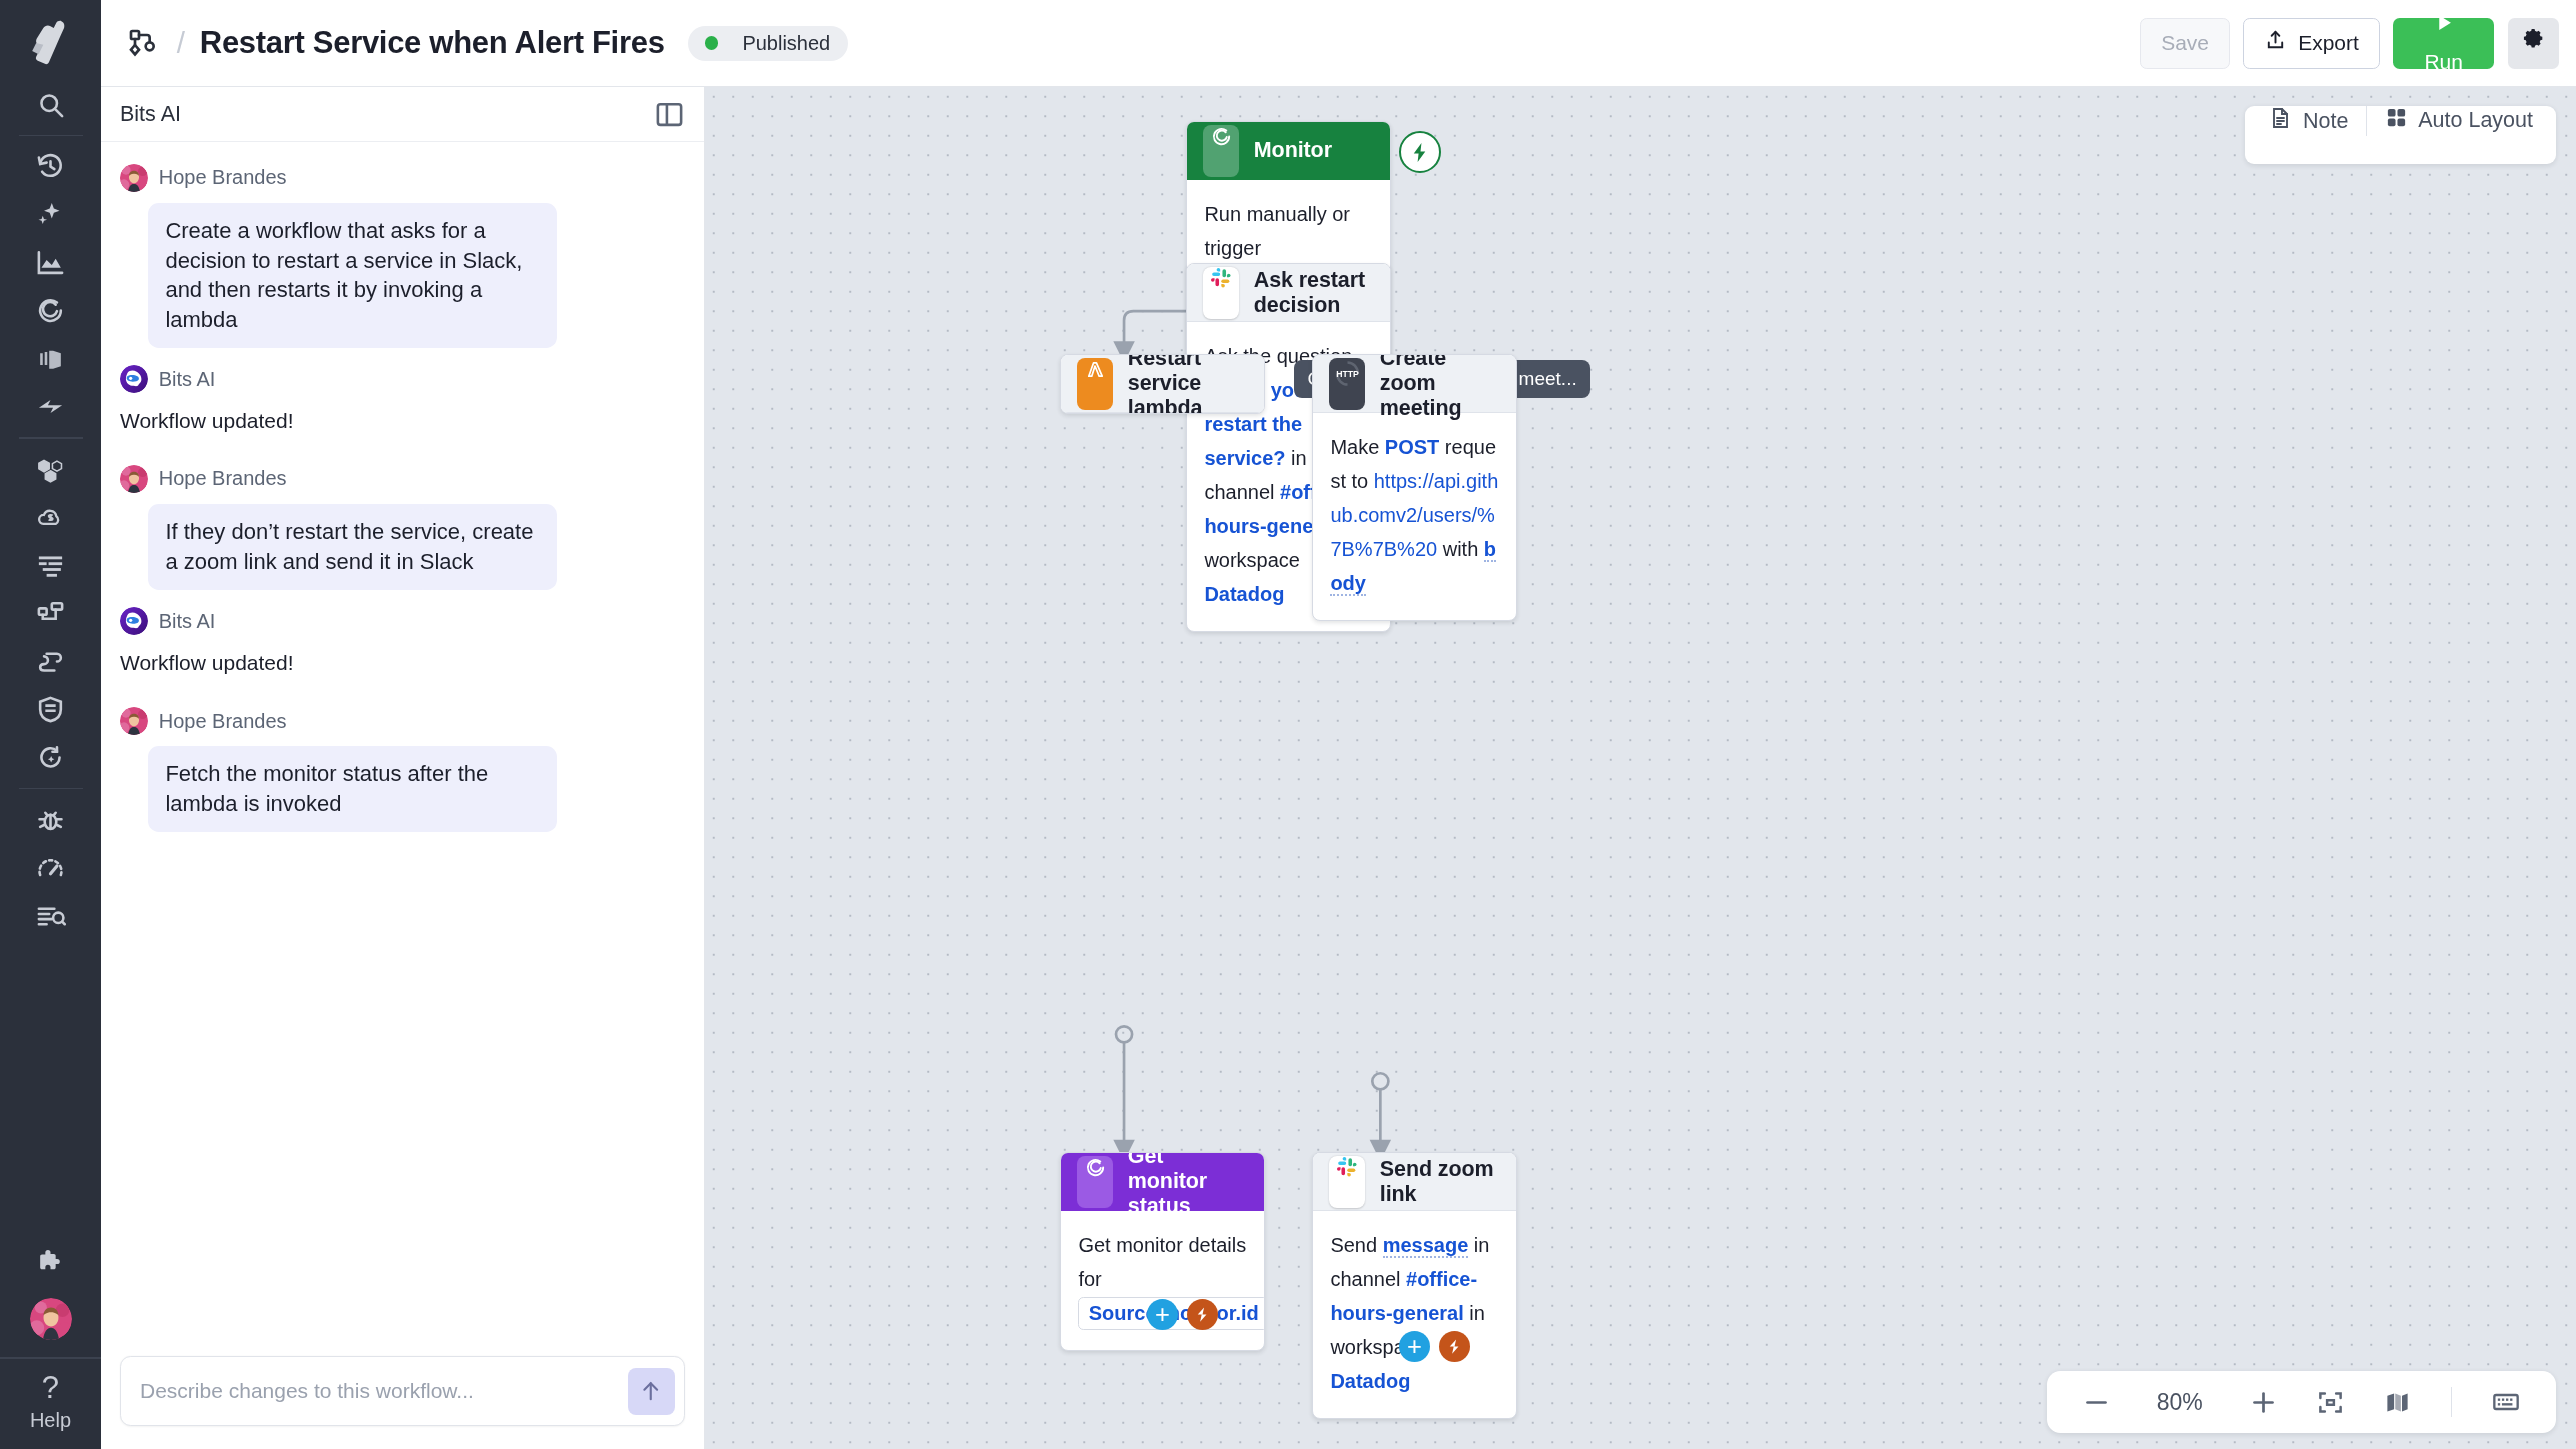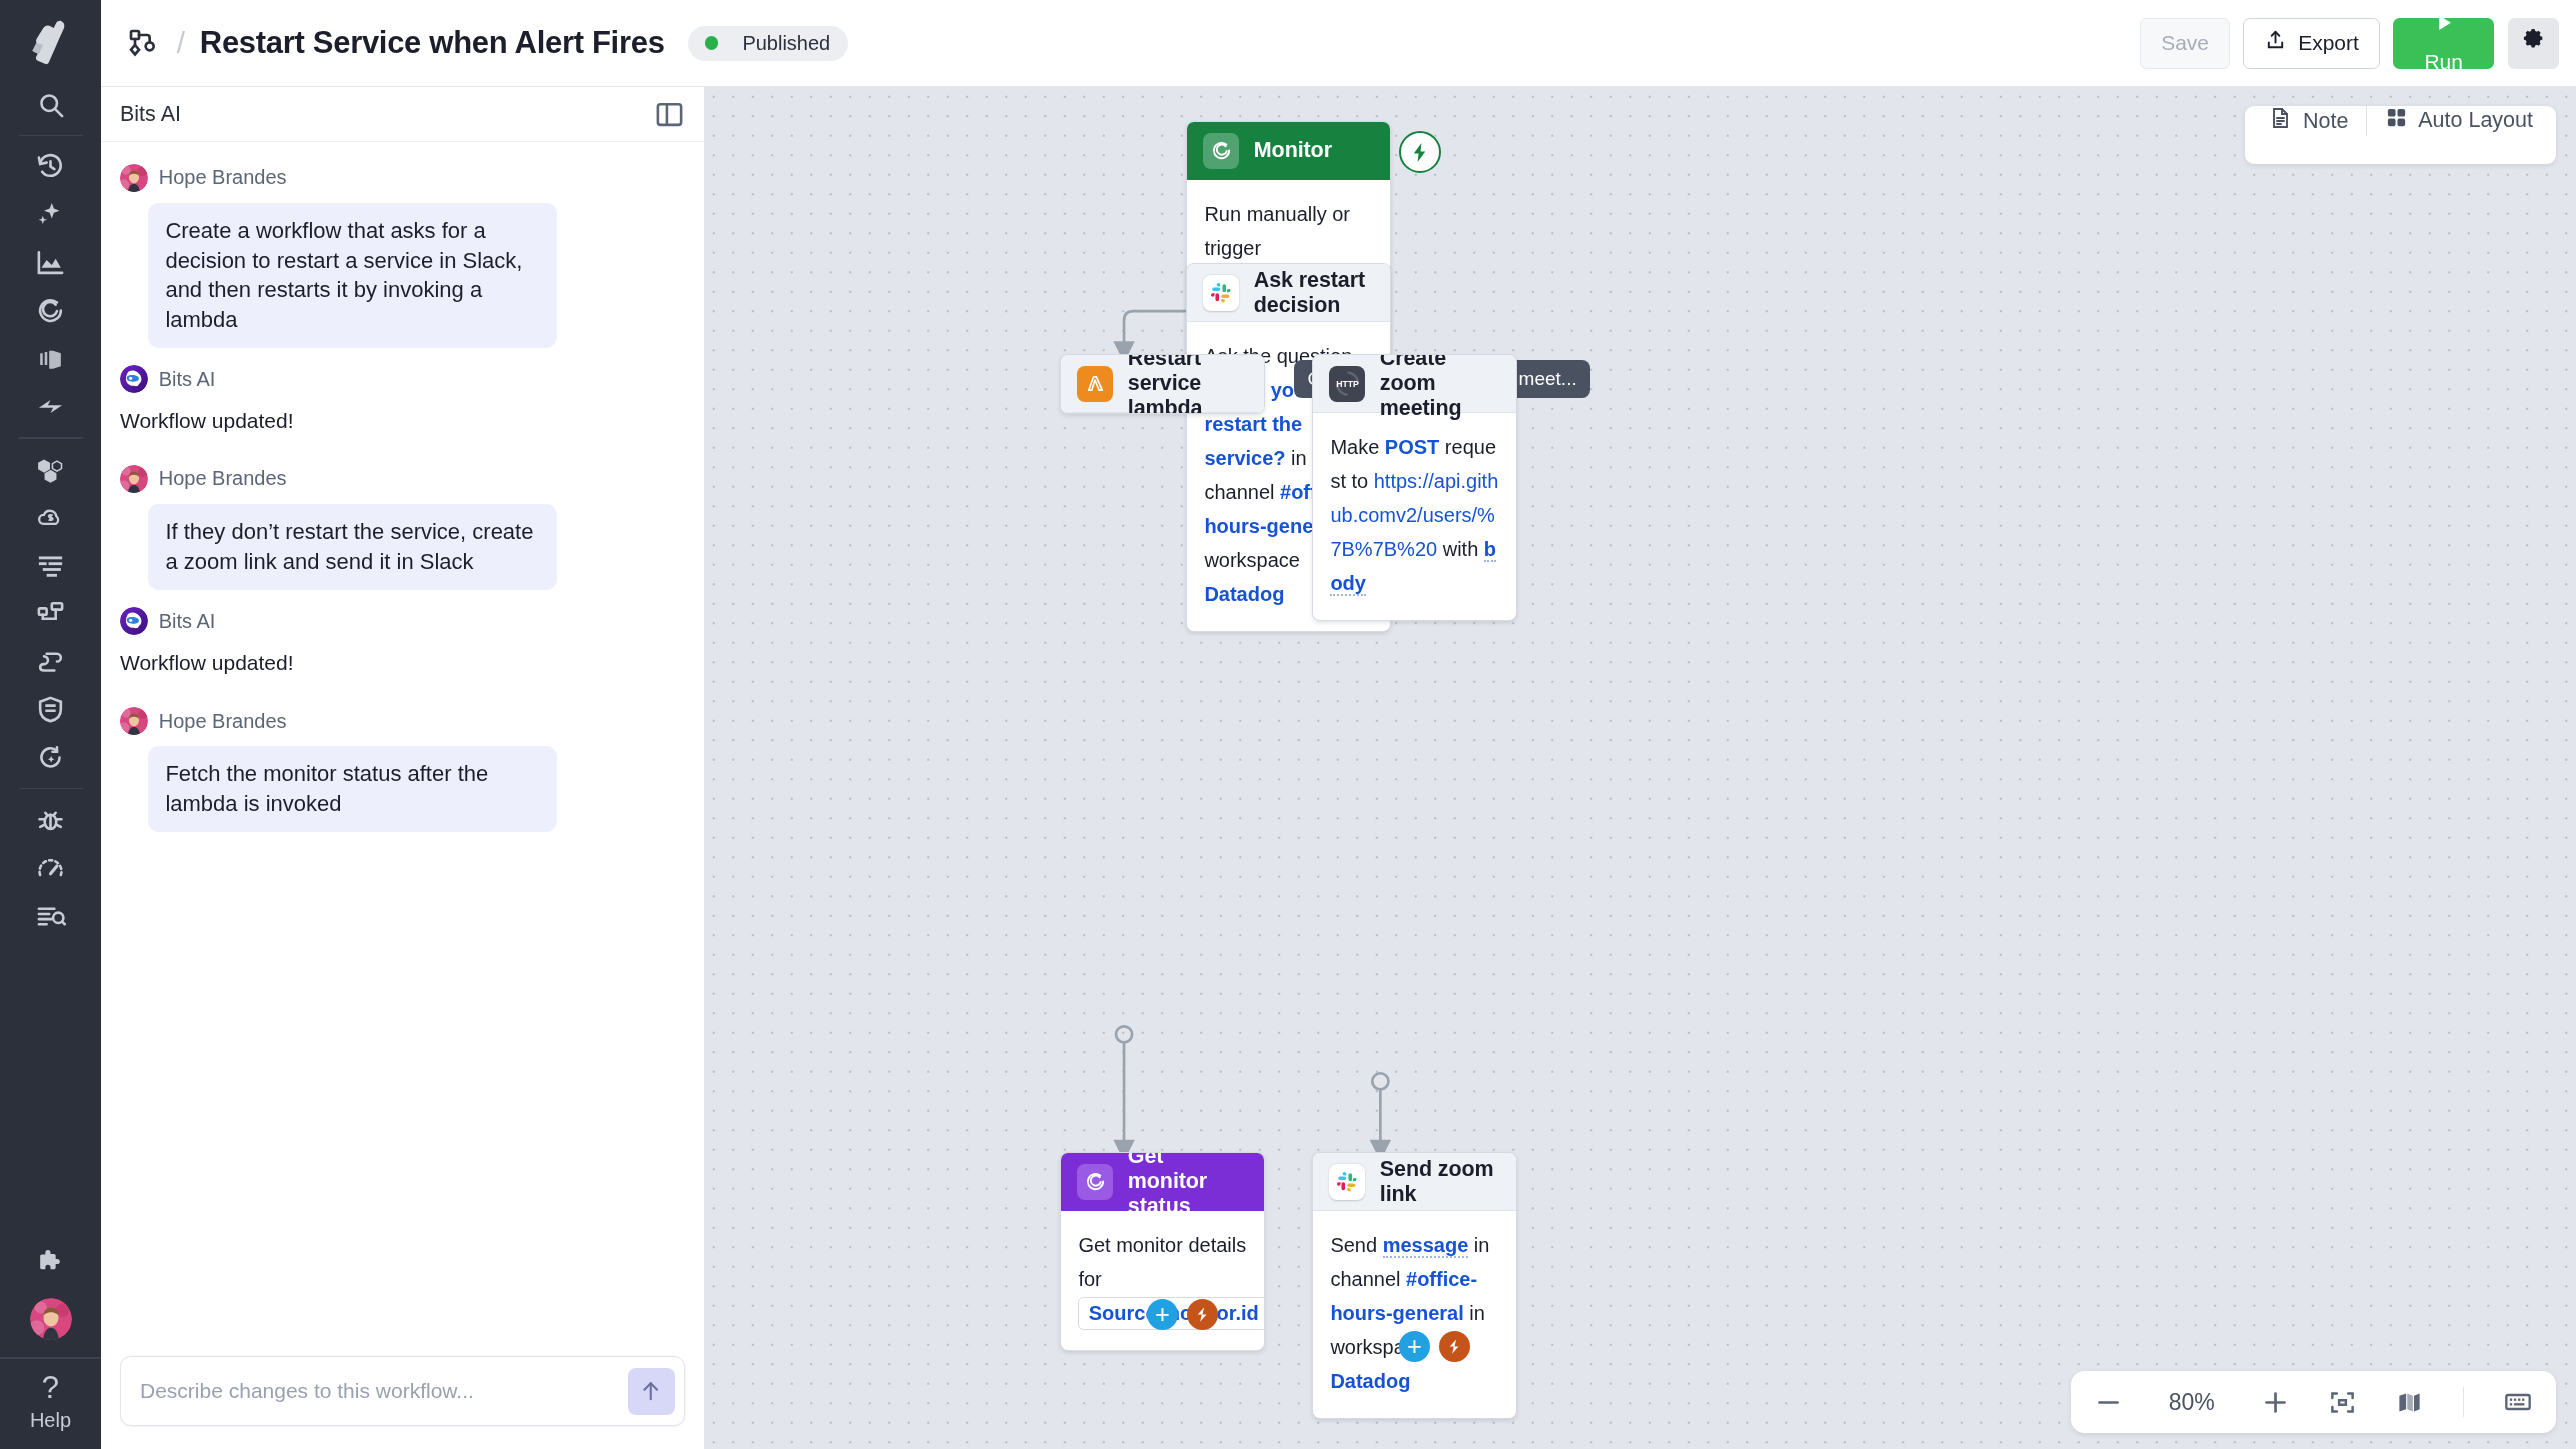--- a/index.html
+++ b/index.html
@@ -105,40 +105,40 @@
   .canvas-toolbar {
     position:absolute; right: 20px; top: 19px; background:#fff; border-radius: 9px;
     height: 58px; display:flex; align-items:flex-start; padding: 0 23px; gap: 17.4px;
     box-shadow: 0 1.3px 5.4px rgba(20,25,40,.10);
   }
   .ctb-item { display:flex; align-items:center; gap:10.7px; font-size:21.5px; color:#4a5261; cursor:pointer; }
   .ctb-div { width:1.3px; height:29.5px; background:#dfe3ea; }
 
   .zoombar {
     position:absolute; right: 20px; bottom: 16px; background:#fff; border-radius: 13.4px;
-    height: 62px; display:flex; align-items:center; padding: 0 24px; gap: 40px;
+    height: 62px; display:flex; align-items:center; padding: 0 36px; gap: 40px;
     box-shadow: 0 1.3px 5.4px rgba(20,25,40,.10);
   }
   .zoombar .zi { color:#5c6575; cursor:pointer; display:flex; align-items:center; justify-content:center; }
   .zoom-pct { font-size: 23px; color:#4a5261; min-width: 60px; text-align:center; }
 
   
   .node {
     position:absolute; background:#fff; border-radius: 8px;
     border: 1.3px solid #d6dae3;
     box-shadow: 0 2px 4.7px rgba(25,30,45,.12);
     overflow: hidden;
   }
   .node-head { height: 58px; display:flex; align-items:center; gap: 14.8px; padding: 0 16px;
      background:#eef1f5; border-bottom: 1.3px solid #dfe3ea; }
   .node-head.green { background:#17823f; border-bottom-color:#17823f; }
   .node-head.purple { background:#7c2ed6; border-bottom-color:#7c2ed6; }
   .node-title { font-size: 21.5px; font-weight: 700; color:#1c1f2b; letter-spacing:-0.1px;}
   .node-head.green .node-title, .node-head.purple .node-title { color:#fff; }
-  .node-ico { width: 36px; height: 36px; border-radius: 8px; display:flex; align-items:center; justify-content:center; flex:0 0 36px; }
+  .node-ico { width: 36px; height: 52px; border-radius: 8px; display:flex; align-items:flex-start; justify-content:center; flex:0 0 36px; }
   .ico-green { background:#51a271; }
   .ico-purple { background:#9b5ae4; }
   .ico-white { background:#fff; box-shadow:0 0.7px 2px rgba(0,0,0,.18); }
   .ico-orange { background:#ed8b1f; }
   .ico-dark { background:#3f4450; }
   .node-body { padding: 17.4px 17.4px 20px 17.4px; font-size: 20px; line-height: 34px; color:#1c1f2b; }
   .lk { color:#1653d4; font-weight:700; }
   .lk-plain { color:#1653d4; font-weight:400; }
   .lk-dotted { color:#1653d4; font-weight:700; border-bottom: 2px dotted #9fb4e2; }
   .chip {

